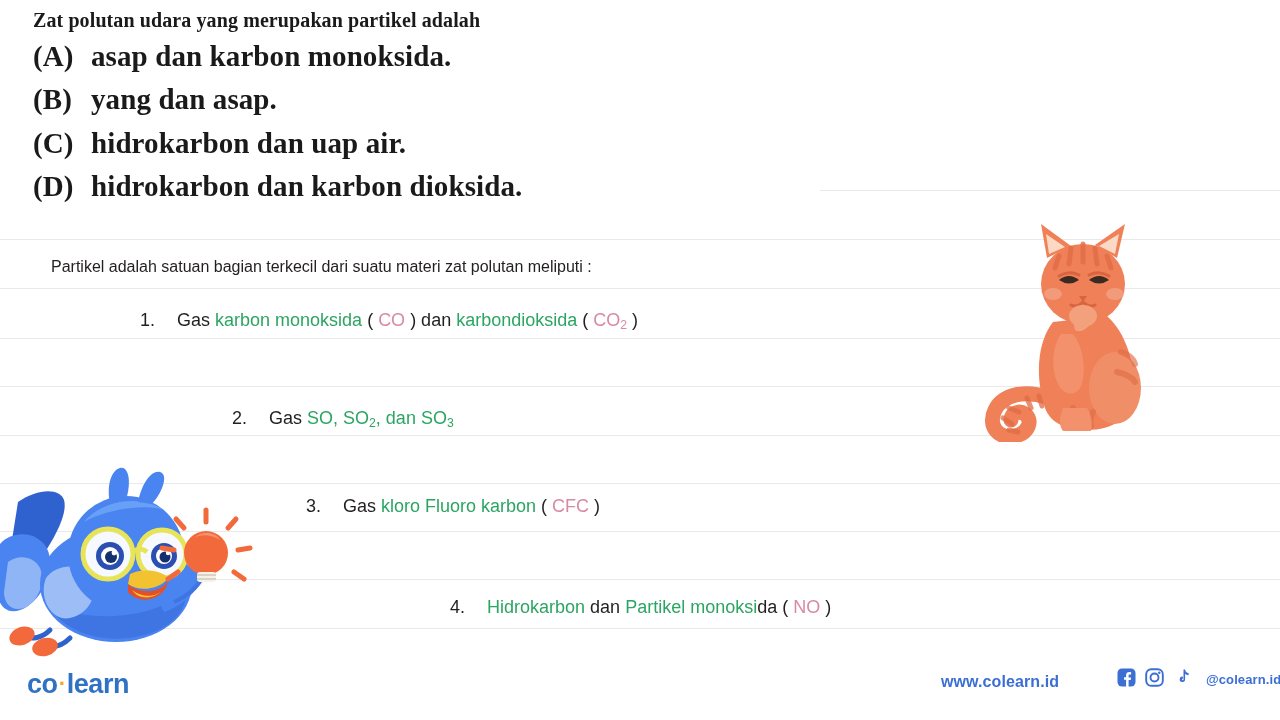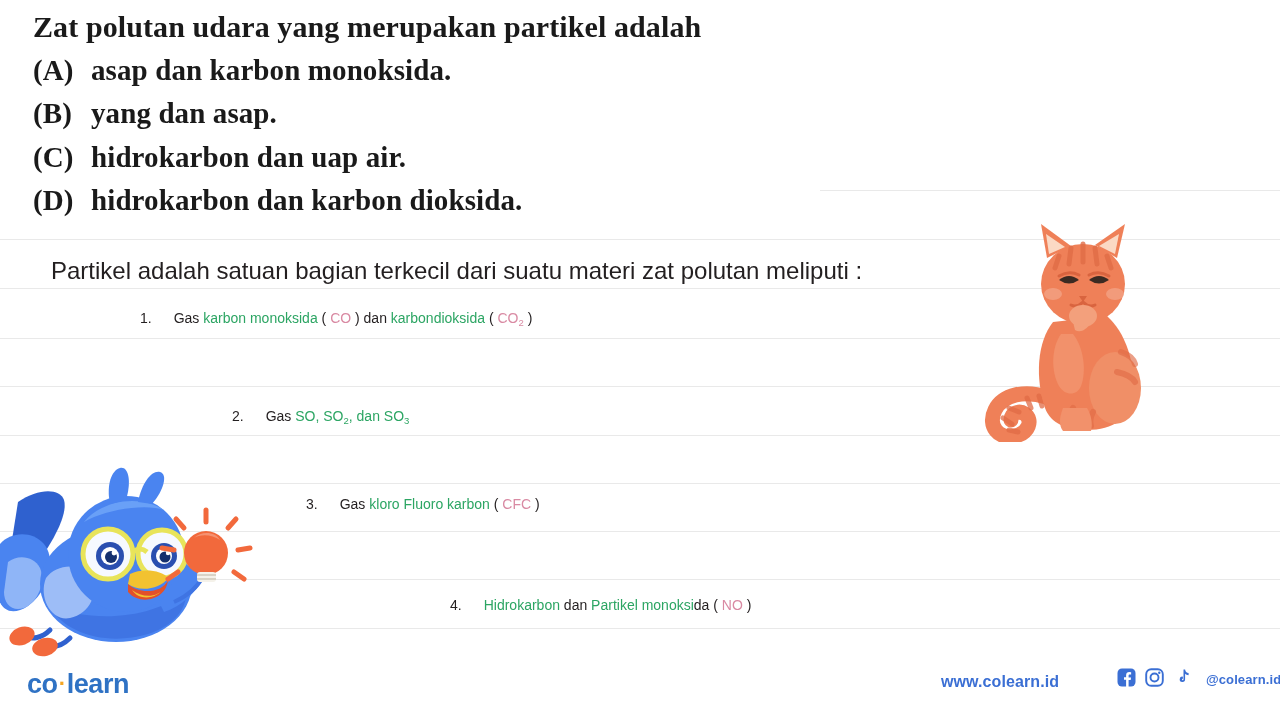--- a/index.html
+++ b/index.html
@@ -28,21 +28,21 @@
   
   #question-block {
     position: absolute;
     left: 33px;
     top: 6px;
     width: 900px;
     font-family: "Liberation Serif", "DejaVu Serif", serif;
     color: #1a1a1a;
   }
   #question-stem {
-    font-size: 30px;
+    font-size: 20px;
     font-weight: 600;
     line-height: 1.43;
     letter-spacing: 0.1px;
     white-space: nowrap;
   }
   .opt-row {
     display: flex;
     font-size: 29px;
     font-weight: 600;
     line-height: 1.5;
@@ -53,29 +53,29 @@
     width: 58px;
     flex: 0 0 58px;
   }
   .opt-text { flex: 1 1 auto; }
 
   
   #explanation-intro {
     position: absolute;
     left: 51px;
     top: 259px;
-    font-size: 24px;
+    font-size: 16px;
     line-height: 1;
     color: #231f20;
     white-space: nowrap;
   }
 
   .ans-item {
     position: absolute;
-    font-size: 14px;
+    font-size: 18px;
     line-height: 1;
     color: #231f20;
     white-space: nowrap;
   }
   .ans-num {
     display: inline-block;
     margin-right: 22px;
   }
   .g { color: #2ca563; }
   .p { color: #d98aa3; }

